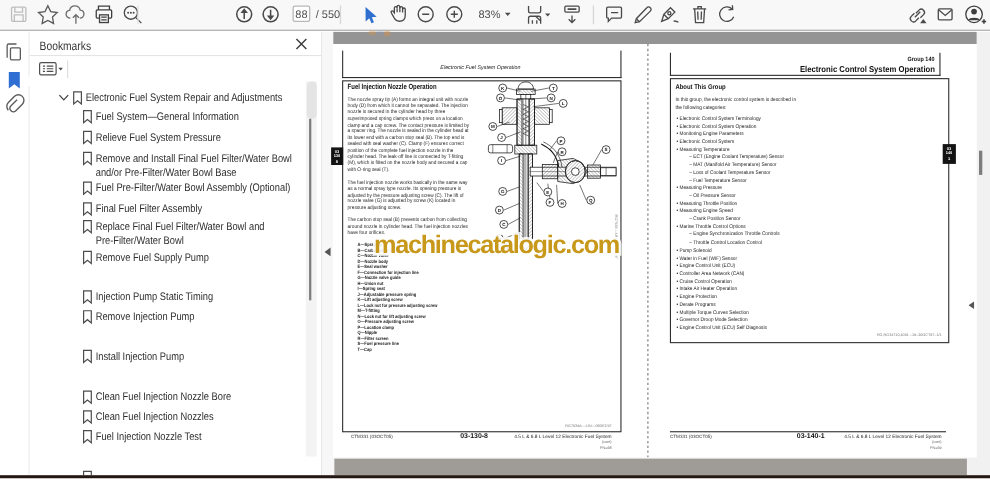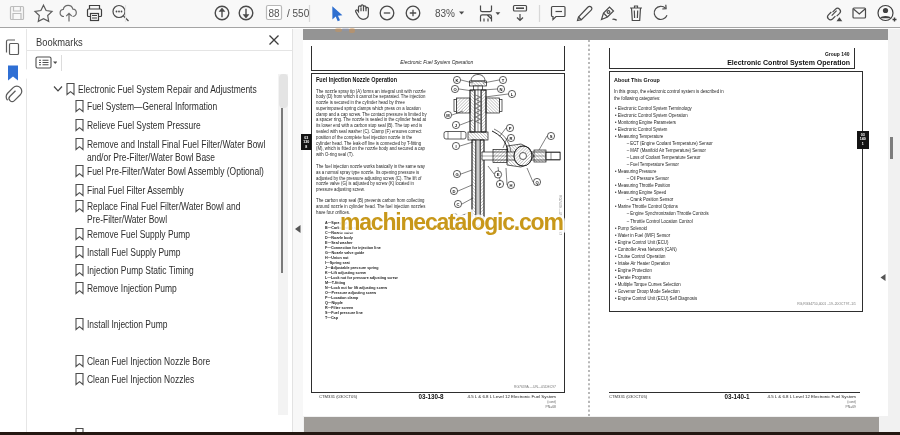--- a/index.html
+++ b/index.html
@@ -238,26 +238,20 @@
             <path d="M2 1.5h7v11l-3.5-2.9-3.5 2.9z"></path>
           </svg>
           <span class="t">Remove Fuel Supply Pump</span>
         </div>
     <div class="row" style="top:171px;height:31px">
           <svg class="bmico" width="11" height="14" viewBox="0 0 11 14" fill="none" stroke="#4d4d4d" stroke-width="1.1">
             <path d="M2 1.5h7v11l-3.5-2.9-3.5 2.9z"></path>
           </svg>
           <span class="t">Replace Final Fuel Filter/Water Bowl and<br>Pre-Filter/Water Bowl</span>
         </div>
-    <div class="row" style="top:216.7px">
-          <svg class="bmico" width="11" height="14" viewBox="0 0 11 14" fill="none" stroke="#4d4d4d" stroke-width="1.1">
-            <path d="M2 1.5h7v11l-3.5-2.9-3.5 2.9z"></path>
-          </svg>
-          <span class="t">Install Fuel Supply Pump</span>
-        </div>
     <div class="row" style="top:253px">
           <svg class="bmico" width="11" height="14" viewBox="0 0 11 14" fill="none" stroke="#4d4d4d" stroke-width="1.1">
             <path d="M2 1.5h7v11l-3.5-2.9-3.5 2.9z"></path>
           </svg>
           <span class="t">Remove Injection Pump</span>
         </div>
     <div class="row" style="top:235.1px">
           <svg class="bmico" width="11" height="14" viewBox="0 0 11 14" fill="none" stroke="#4d4d4d" stroke-width="1.1">
             <path d="M2 1.5h7v11l-3.5-2.9-3.5 2.9z"></path>
           </svg>
@@ -273,20 +267,26 @@
           <svg class="bmico" width="11" height="14" viewBox="0 0 11 14" fill="none" stroke="#4d4d4d" stroke-width="1.1">
             <path d="M2 1.5h7v11l-3.5-2.9-3.5 2.9z"></path>
           </svg>
           <span class="t">Clean Fuel Injection Nozzle Bore</span>
         </div>
     <div class="row" style="top:343.9px">
           <svg class="bmico" width="11" height="14" viewBox="0 0 11 14" fill="none" stroke="#4d4d4d" stroke-width="1.1">
             <path d="M2 1.5h7v11l-3.5-2.9-3.5 2.9z"></path>
           </svg>
           <span class="t">Clean Fuel Injection Nozzles</span>
+        </div>
+    <div class="row" style="top:362.2px">
+          <svg class="bmico" width="11" height="14" viewBox="0 0 11 14" fill="none" stroke="#4d4d4d" stroke-width="1.1">
+            <path d="M2 1.5h7v11l-3.5-2.9-3.5 2.9z"></path>
+          </svg>
+          <span class="t">Fuel Injection Nozzle Test</span>
         </div>
     <div class="row" style="top:398.9px">
           <svg class="bmico" width="11" height="14" viewBox="0 0 11 14" fill="none" stroke="#4d4d4d" stroke-width="1.1">
             <path d="M2 1.5h7v11l-3.5-2.9-3.5 2.9z"></path>
           </svg>
         </div>
   </div>
   <div class="abs" style="left:251px;top:45.5px;width:10px;height:341px;background:#f3f3f3"></div>
   <div class="abs" style="left:252px;top:45.5px;width:9px;height:34px;background:#e4e4e4;border-radius:4px"></div>
   <div class="abs" style="left:254px;top:79.5px;width:1.5px;height:165px;background:#7a7a7a"></div>

